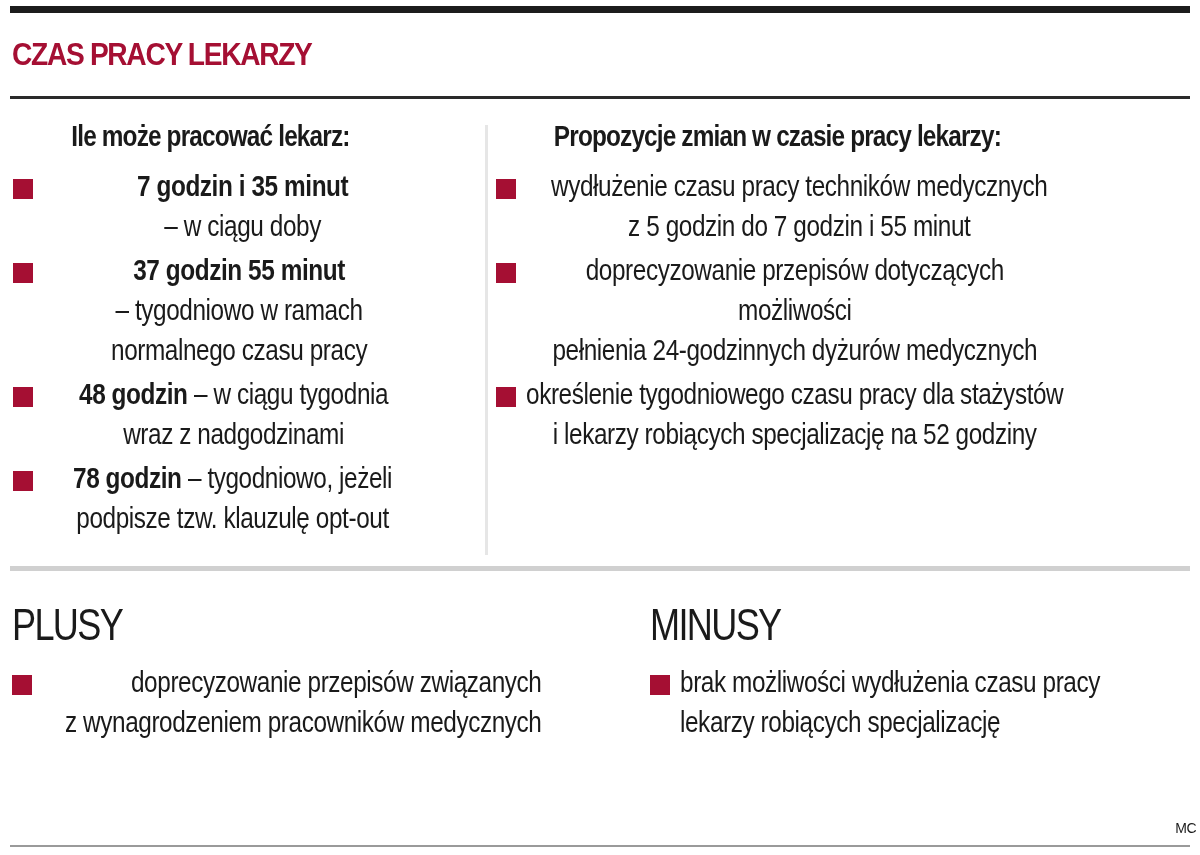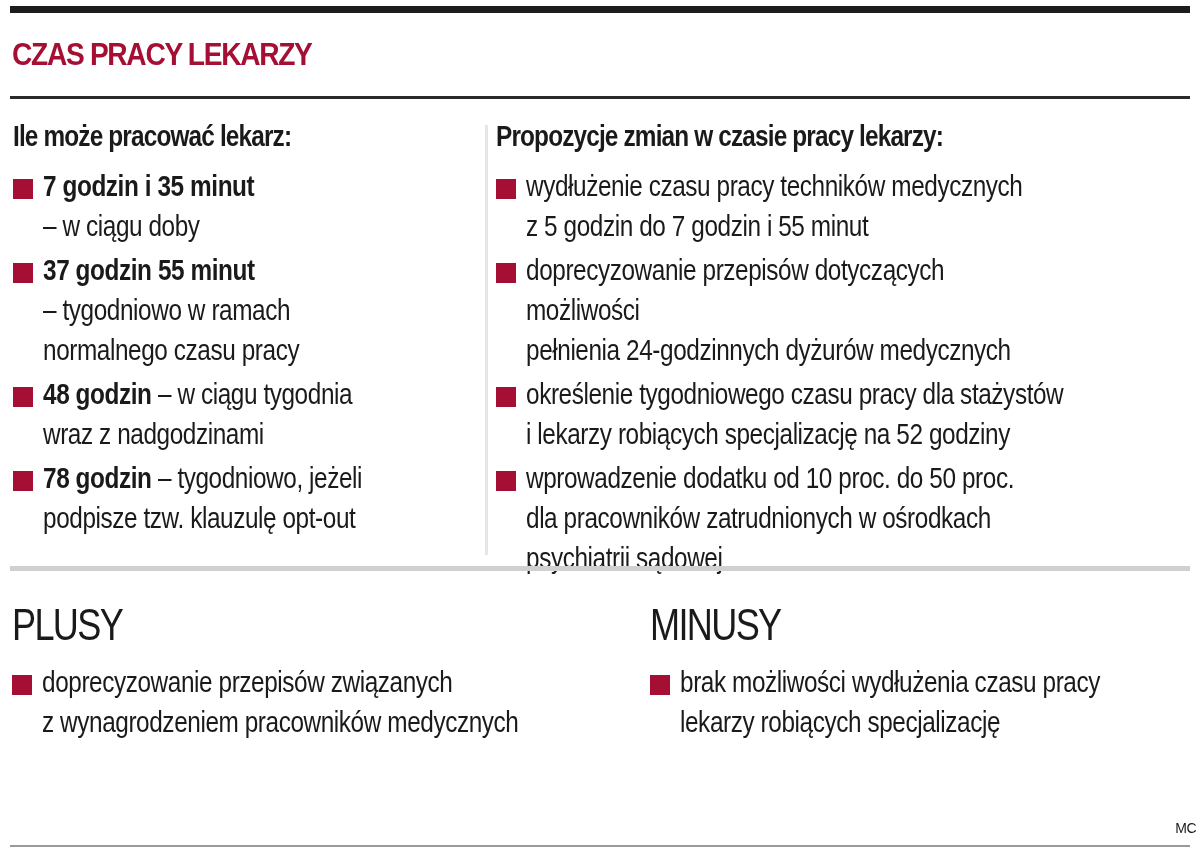--- a/index.html
+++ b/index.html
@@ -3,38 +3,38 @@
 <meta charset="utf-8">
 <style>
   html,body{margin:0;padding:0;background:#fff;}
   body{width:1200px;height:855px;position:relative;overflow:hidden;
        font-family:"Liberation Sans",sans-serif;color:#1a1a1a;}
   .topbar{position:absolute;left:10px;top:6px;width:1180px;height:7px;background:#1c1c1c;}
   .title{position:absolute;left:12px;top:36px;font-size:32px;font-weight:bold;color:#a50f33;
          letter-spacing:-1.5px;transform:scaleX(0.88);transform-origin:left;}
   .rule1{position:absolute;left:10px;top:96px;width:1180px;height:3px;background:#2a2a2a;}
   .vsep{position:absolute;left:485px;top:125px;width:3px;height:430px;background:#e6e6e6;}
-  .col{position:absolute;}
+  .col{position:absolute;text-align:center;}
   .col-left{left:13px;top:112px;width:470px;}
   .col-right{left:496px;top:112px;width:670px;}
   .heading{font-size:29px;font-weight:bold;letter-spacing:-1px;transform:scaleX(0.84);
            transform-origin:left;white-space:nowrap;margin-bottom:6px;line-height:48px;}
   ul{list-style:none;margin:0;padding:0;}
   li{position:relative;padding-left:30px;font-size:29px;line-height:40px;margin-bottom:4px;}
   li .txt{display:inline-block;transform:scaleX(0.84);transform-origin:left;white-space:pre-line;letter-spacing:-0.5px;}
   li b{font-weight:bold;}
   .sq{position:absolute;left:0;top:13px;width:20px;height:20px;background:#a50f33;}
   .col-right li{padding-left:30px;}
   .rule2{position:absolute;left:10px;top:566px;width:1180px;height:5px;background:#d0d0d0;}
   .section-title{position:absolute;font-size:44px;letter-spacing:-2px;transform:scaleX(0.82);
                  transform-origin:left;line-height:50px;}
   .pl{left:12px;top:600px;}
   .mi{left:650px;top:600px;}
   .bl{position:absolute;top:662px;}
-  .bl-left{left:12px;width:620px;}
+  .bl-left{left:12px;width:620px;text-align:right;}
   .bl-right{left:650px;width:545px;}
   .credit{position:absolute;right:4px;top:820px;font-size:14px;letter-spacing:-0.5px;}
   .rule3{position:absolute;left:10px;top:845px;width:1180px;height:2px;background:#9a9a9a;}
 </style>
 </head>
 <body>
 
 <div class="topbar"></div>
 <div class="title">CZAS PRACY LEKARZY</div>
 <div class="rule1"></div>
@@ -58,23 +58,20 @@
 
 <div class="col col-right">
   <div class="heading">Propozycje zmian w czasie pracy lekarzy:</div>
   <ul>
     <li><span class="sq"></span><span class="txt">wydłużenie czasu pracy techników medycznych
 z 5 godzin do 7 godzin i 55 minut</span></li>
     <li><span class="sq"></span><span class="txt">doprecyzowanie przepisów dotyczących możliwości
 pełnienia 24-godzinnych dyżurów medycznych</span></li>
     <li><span class="sq"></span><span class="txt">określenie tygodniowego czasu pracy dla stażystów
 i lekarzy robiących specjalizację na 52 godziny</span></li>
-    <li><span class="sq"></span><span class="txt">wprowadzenie dodatku od 10 proc. do 50 proc.
-dla pracowników zatrudnionych w ośrodkach
-psychiatrii sądowej</span></li>
   </ul>
 </div>
 
 <div class="rule2"></div>
 
 <div class="section-title pl">PLUSY</div>
 <div class="section-title mi">MINUSY</div>
 
 <div class="bl bl-left">
   <ul>

